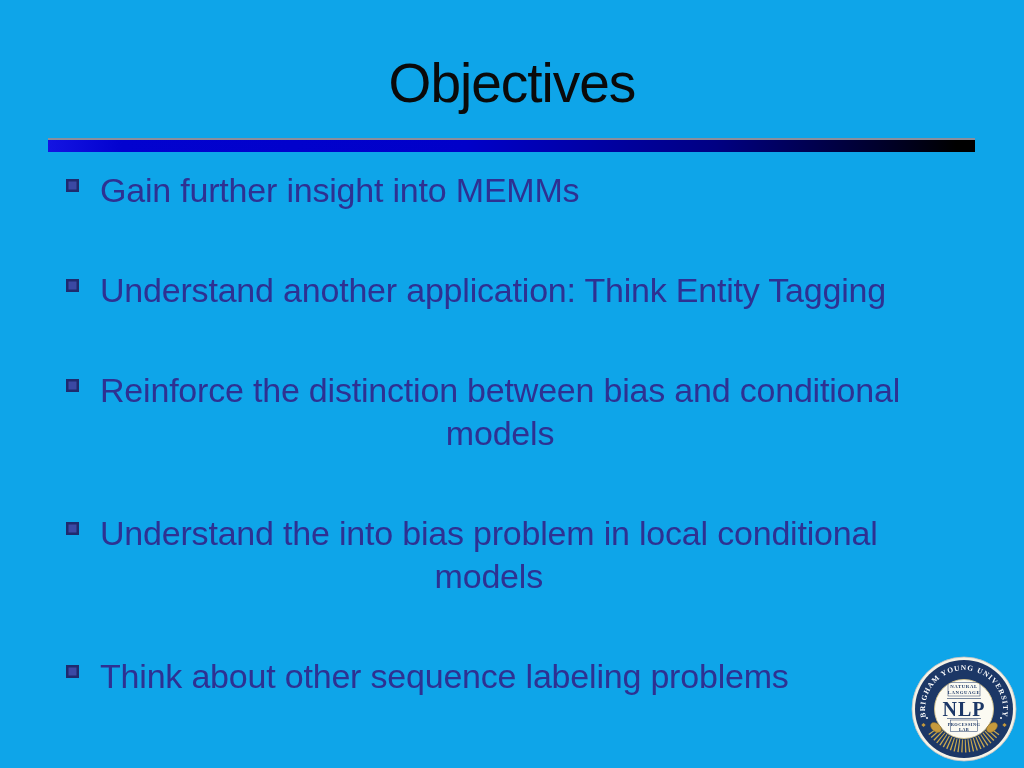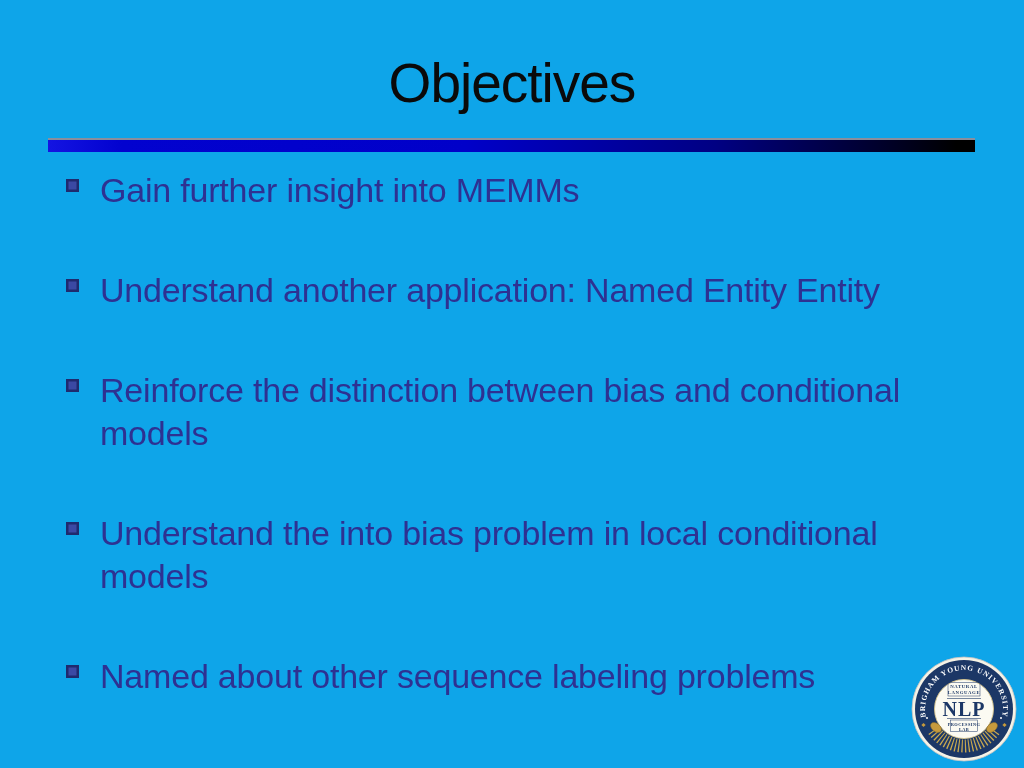--- a/index.html
+++ b/index.html
@@ -26,20 +26,21 @@
     width: 927px; height: 14px;
     box-sizing: border-box;
     border-top: 2px solid #8a8e9c;
     background: linear-gradient(to right,
       #1414e2 0%, #0202cf 8%, #0000c9 45%, #000083 72%, #00002a 90%, #000000 98%);
   }
   .bullets {
     position: absolute;
     left: 66px; top: 169px;
     width: 950px;
+    text-align: center;
   }
   .bullet {
     display: flex;
     align-items: flex-start;
     margin-bottom: 57px;
   }
   .marker {
     flex: 0 0 13px;
     width: 13px; height: 13px;
     margin: 10px 21px 0 0;
@@ -72,35 +73,35 @@
 
   <div class="divider"></div>
 
   <div class="bullets">
     <div class="bullet">
       <span class="marker"></span>
       <span class="btext">Gain further insight into MEMMs</span>
     </div>
     <div class="bullet">
       <span class="marker"></span>
-      <span class="btext">Understand another application: Named Entity Entity</span>
+      <span class="btext">Understand another application: Think Entity Tagging</span>
     </div>
     <div class="bullet">
       <span class="marker"></span>
       <span class="btext">Reinforce the distinction between bias and conditional
 models</span>
     </div>
     <div class="bullet">
       <span class="marker"></span>
       <span class="btext">Understand the into bias problem in local conditional
 models</span>
     </div>
     <div class="bullet">
       <span class="marker"></span>
-      <span class="btext">Named about other sequence labeling problems</span>
+      <span class="btext">Think about other sequence labeling problems</span>
     </div>
   </div>
 
   <div class="logo">
     <svg viewBox="0 0 106 106" width="106" height="106">
 
       <circle cx="53" cy="53" r="52" fill="#f6f3e6" stroke="#c2c2c2" stroke-width="0.8"></circle>
 
       <circle cx="53" cy="53" r="49" fill="#1c3766"></circle>
 

